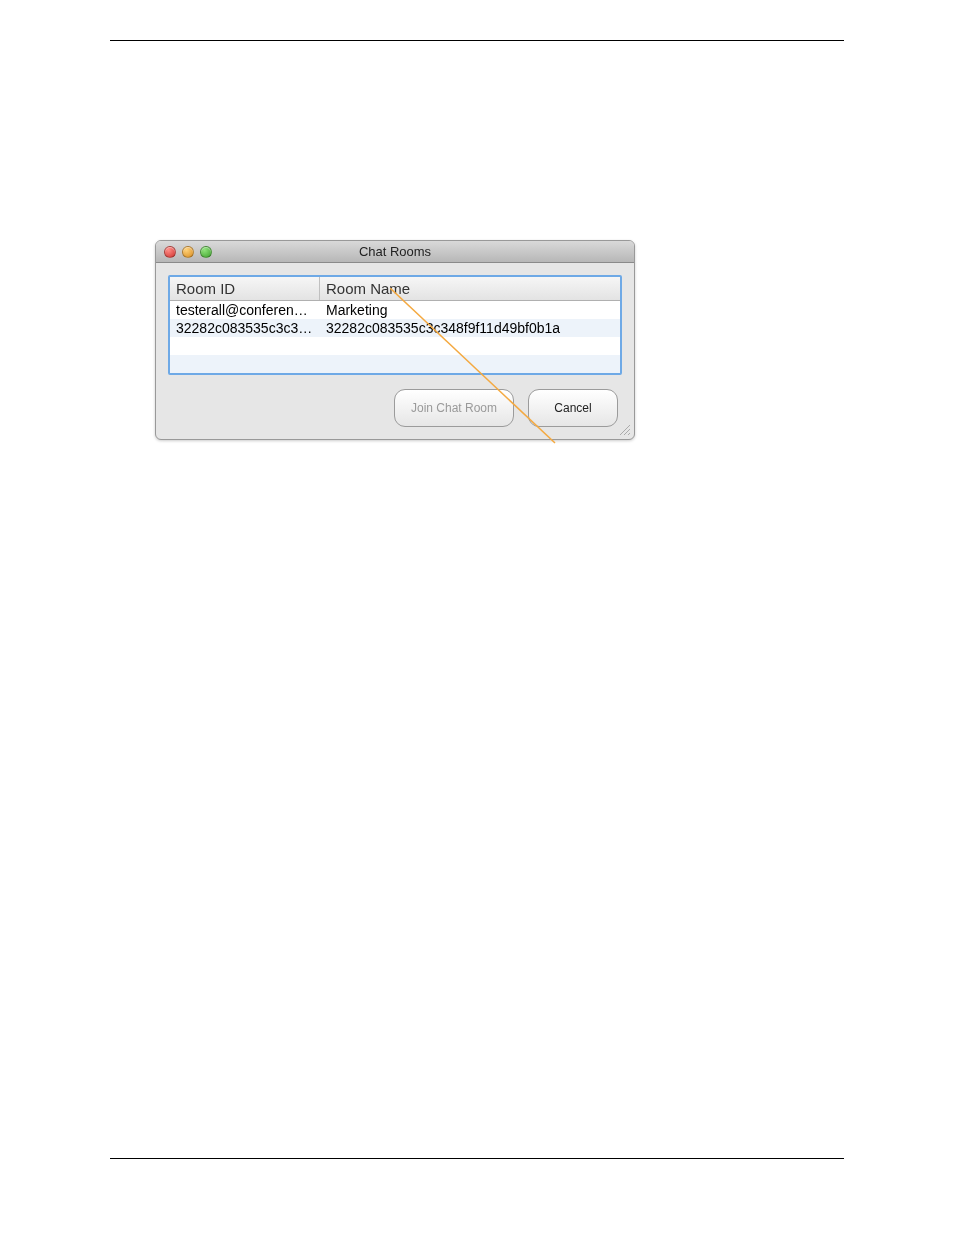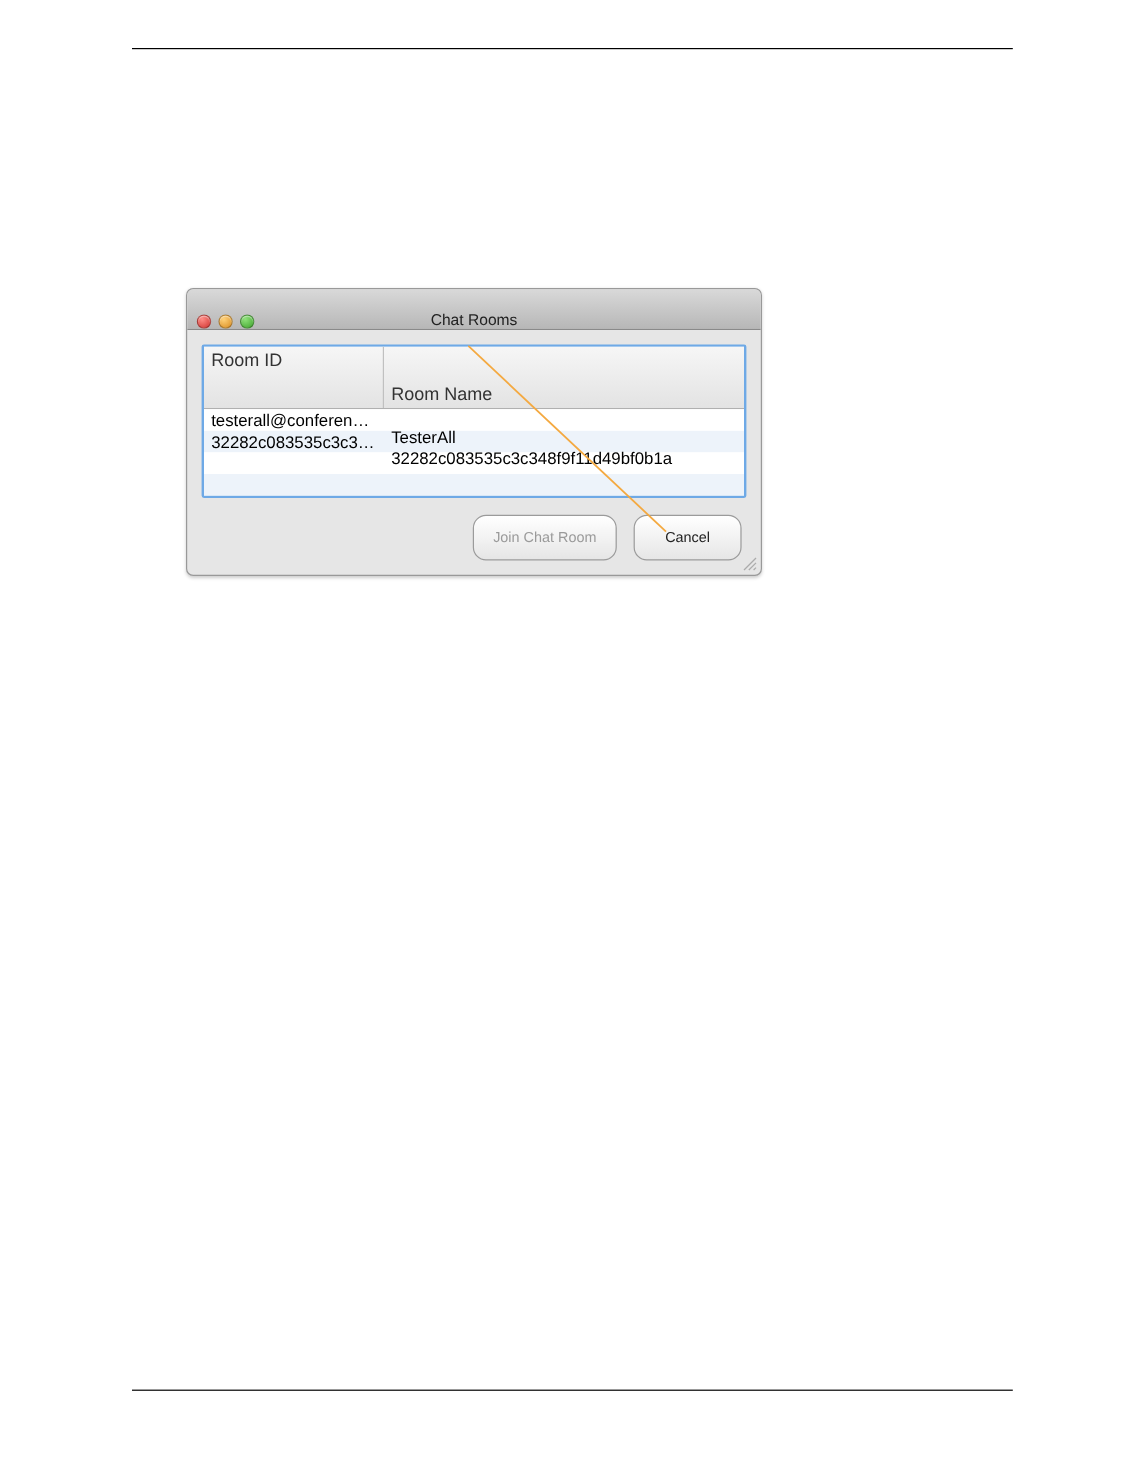--- a/index.html
+++ b/index.html
@@ -34,25 +34,25 @@
     top: 240px;
     left: 155px;
     width: 480px;
     background: #e6e6e6;
     border: 1px solid #999;
     border-radius: 6px;
     box-shadow: 0 1px 3px rgba(0,0,0,0.2);
     overflow: hidden;
   }
   .titlebar {
-    height: 34px;
+    height: 22px;
     background: linear-gradient(#d9d9d9, #b7b7b7);
     border-bottom: 1px solid #8a8a8a;
     display: flex;
-    align-items: flex-end;
+    align-items: center;
     position: relative;
   }
   .traffic-lights {
     display: flex;
     gap: 6px;
     padding-left: 8px;
   }
   .tl {
     width: 12px; height: 12px;
     border-radius: 50%;
@@ -86,21 +86,21 @@
     color: #333;
   }
   .th {
     padding: 3px 6px;
     border-right: 1px solid #c0c0c0;
     white-space: nowrap;
     overflow: hidden;
   }
   .th:last-child { border-right: none; }
   .col-id { width: 150px; flex: 0 0 150px; }
-  .col-name { flex: 1 1 auto; margin-top: 28px; }
+  .col-name { flex: 1 1 auto; }
   .tbody { font-size: 14px; color: #000000; }
   .tr {
     display: flex;
     height: 18px;
     align-items: center;
   }
   .tr:nth-child(even) { background: #edf3fa; }
   .tr:nth-child(odd)  { background: #ffffff; }
   .td {
     padding: 1px 6px;
@@ -162,21 +162,21 @@
 
   <div class="window-body">
     <div class="table-wrap">
       <div class="thead">
         <div class="th col-id">Room ID</div>
         <div class="th col-name">Room Name</div>
       </div>
       <div class="tbody">
         <div class="tr">
           <div class="td col-id">testerall@conference…</div>
-          <div class="td col-name">TesterAll</div>
+          <div class="td col-name">Marketing</div>
         </div>
         <div class="tr">
           <div class="td col-id">32282c083535c3c3…</div>
           <div class="td col-name">32282c083535c3c348f9f11d49bf0b1a</div>
         </div>
         <div class="tr">
           <div class="td col-id"></div>
           <div class="td col-name"></div>
         </div>
         <div class="tr">

